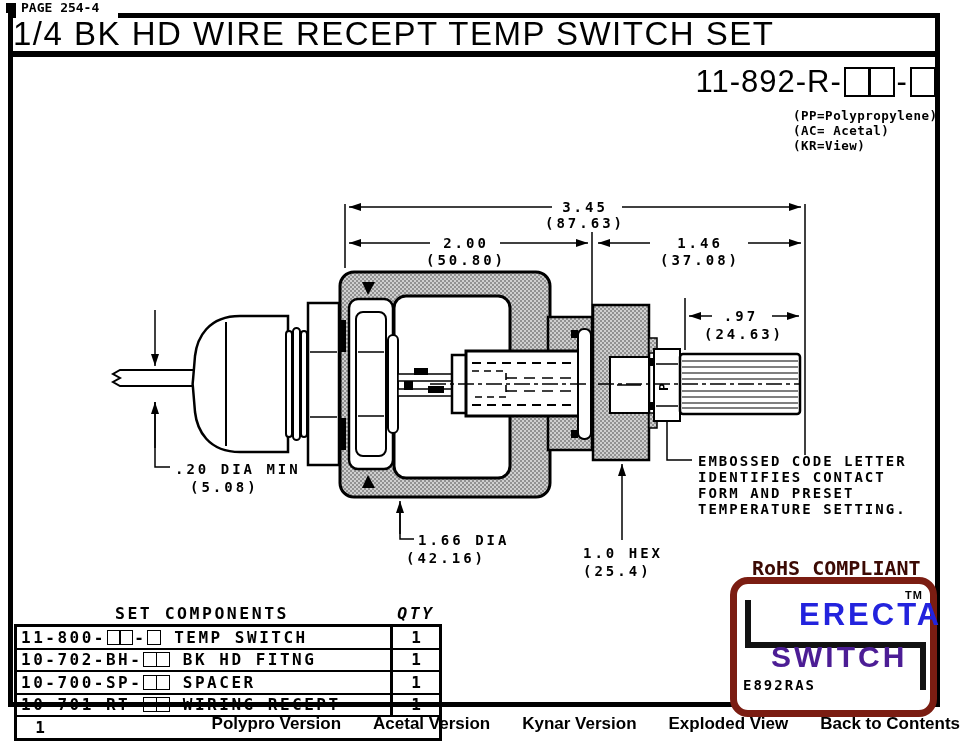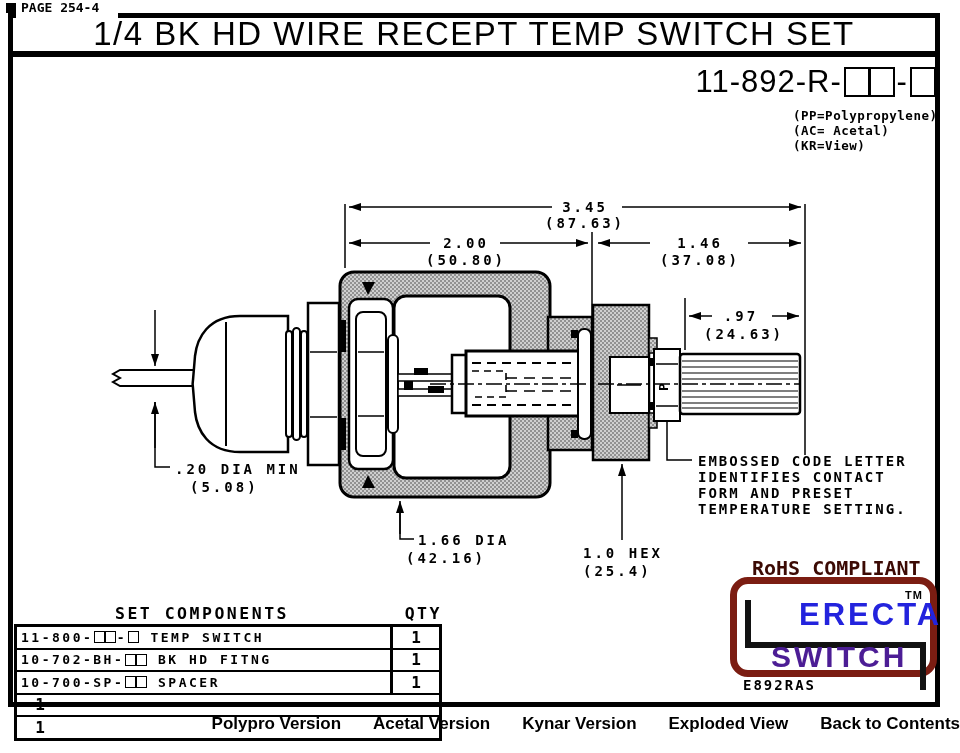--- a/index.html
+++ b/index.html
@@ -1,21 +1,21 @@
 <!DOCTYPE html>
 <html><head>
 <meta charset="utf-8">
 <style>
   html,body{margin:0;padding:0;}
   body{width:960px;height:753px;position:relative;background:#fff;font-family:"Liberation Sans",sans-serif;color:#000;overflow:hidden;}
 
   
   #page-border{position:absolute;left:8px;top:13px;width:932px;height:694px;border:5px solid #000;box-sizing:border-box;}
   #title-sep{position:absolute;left:13px;top:51px;width:922px;height:6px;background:#000;}
-  #page-title{position:absolute;left:13px;top:15px;width:922px;text-align:center;font-size:33px;letter-spacing:1.5px;white-space:nowrap;}
+  #page-title{position:absolute;left:13px;top:15px;width:922px;font-size:33px;letter-spacing:1.5px;white-space:nowrap;}
   #page-label-patch{position:absolute;left:16px;top:13px;width:102px;height:5px;background:#fff;}
   #page-label-square{position:absolute;left:6px;top:3px;width:10px;height:10px;background:#000;}
   #page-label{position:absolute;left:21px;top:0px;font-family:"DejaVu Sans Mono",monospace;font-weight:bold;font-size:13px;letter-spacing:0px;}
 
   
   #part-number{position:absolute;right:22px;top:64px;display:flex;align-items:center;font-size:31px;letter-spacing:1px;white-space:pre;}
   .pbox{display:inline-block;border:0.09em solid #000;box-sizing:border-box;height:0.95em;vertical-align:-0.12em;position:relative;margin:0 0.06em;}
   .pbox.d{width:1.65em;}
   .pbox.d::after{content:'';position:absolute;left:50%;top:0;bottom:0;width:0.09em;margin-left:-0.045em;background:#000;}
   .pbox.s{width:0.85em;}
@@ -25,30 +25,30 @@
   #drawing{position:absolute;left:0;top:0;}
   .dim{font:bold 14px "DejaVu Sans Mono",monospace;letter-spacing:3px;fill:#000;}
   .note{font:bold 14px "DejaVu Sans Mono",monospace;letter-spacing:2px;fill:#000;}
   .rohs{font:bold 20px "DejaVu Sans Mono",monospace;letter-spacing:0px;fill:#3c0a04;}
   .pletter{font:bold 13px "DejaVu Sans Mono",monospace;fill:#000;}
 
   
   #components{position:absolute;left:14px;top:574px;width:428px;font-family:"DejaVu Sans Mono",monospace;font-weight:bold;}
   #comp-header{display:flex;height:22px;align-items:center;font-size:16.5px;letter-spacing:2.5px;margin-top:28px;}
   #comp-header .hleft{flex:1;text-align:center;}
-  #comp-header .hright{width:52px;text-align:right;}
+  #comp-header .hright{width:52px;text-align:center;font-style:italic;}
   #comp-box{border:3px solid #000;}
   .trow{display:flex;height:20.5px;align-items:stretch;}
   .trow + .trow{border-top:2.5px solid #000;}
-  .tcode{flex:1;border-right:3px solid #000;padding-left:4px;display:flex;align-items:center;font-size:13px;letter-spacing:2.5px;white-space:pre;}
+  .tcode{flex:1;border-right:3px solid #000;padding-left:4px;display:flex;align-items:center;font-size:16px;letter-spacing:2.5px;white-space:pre;}
   .tcode .pbox{margin:0 1px;}
   .tqty{width:46px;display:flex;align-items:center;justify-content:center;font-size:16px;}
 
   
-  #logo{position:absolute;left:730px;top:577px;width:207px;height:100px;border:7px solid #7b1d12;border-radius:18px;box-sizing:border-box;background:#fff;padding-left:37px;}
+  #logo{position:absolute;left:730px;top:577px;width:207px;height:140px;border:7px solid #7b1d12;border-radius:18px;box-sizing:border-box;background:#fff;padding-left:37px;}
   #logo .bar{position:absolute;background:#121212;}
   #bar-left{left:8px;top:16px;width:6px;height:46px;}
   #bar-horiz{left:8px;top:58px;width:181px;height:6px;}
   #bar-right{left:183px;top:58px;width:6px;height:48px;}
   #logo-tm{position:absolute;right:7px;top:5px;font-size:11px;font-weight:bold;letter-spacing:1px;}
   #logo-erecta{position:absolute;left:17px;top:13px;font-size:31px;font-weight:bold;color:#2323dd;letter-spacing:3px;margin-left:45px;}
   #logo-switch{position:absolute;left:34px;top:56px;font-size:30px;font-weight:bold;color:#4c1d95;letter-spacing:3px;}
   #logo-code{position:absolute;left:6px;top:93px;font-family:"DejaVu Sans Mono",monospace;font-size:14px;font-weight:bold;letter-spacing:2px;}
 
   
@@ -238,20 +238,21 @@
       </div>
       <div class="trow">
         <div class="tcode">10-702-BH-<span class="pbox d"></span> BK HD FITNG</div>
         <div class="tqty">1</div>
       </div>
       <div class="trow">
         <div class="tcode">10-700-SP-<span class="pbox d"></span> SPACER</div>
         <div class="tqty">1</div>
       </div>
       <div class="trow">
+        <div class="tcode">10-701-RT-<span class="pbox d"></span> WIRING RECEPT</div>
         <div class="tqty">1</div>
       </div>
       <div class="trow">
         <div class="tqty">1</div>
       </div>
     </div>
 </div>
 
 <div id="logo">
   <div class="bar" id="bar-left"></div>

